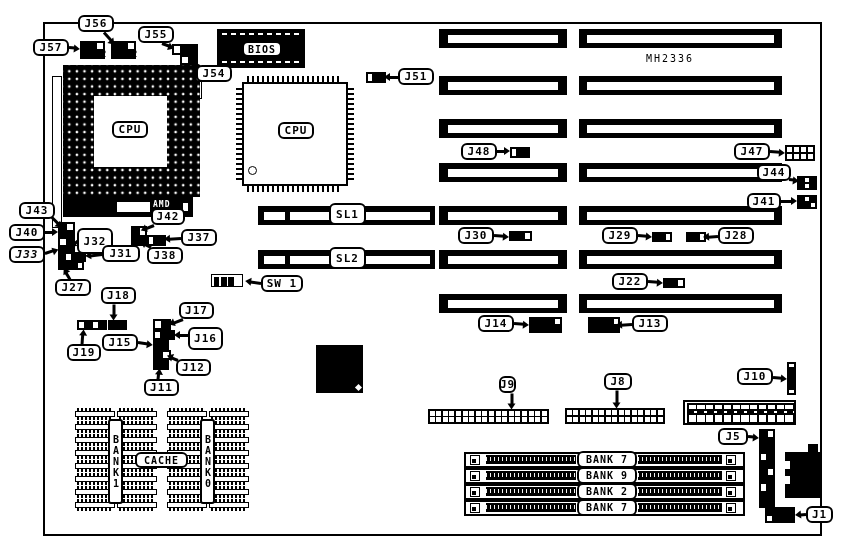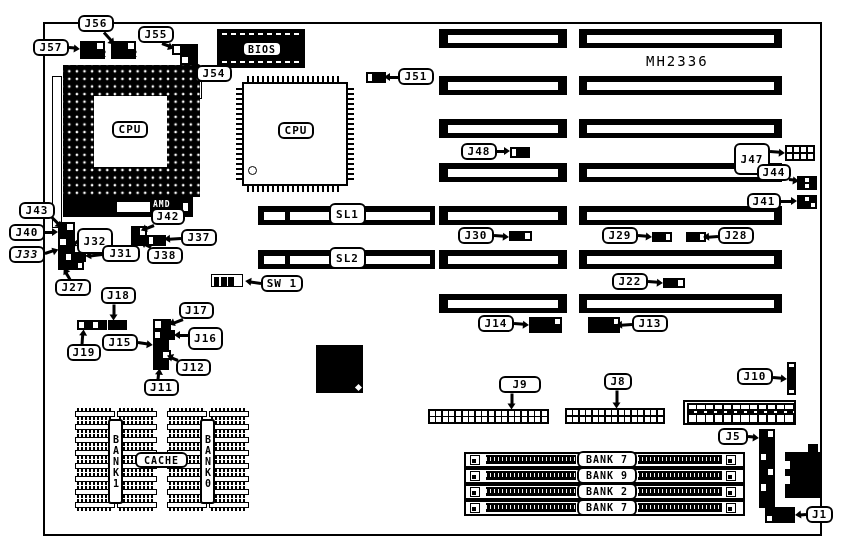--- a/index.html
+++ b/index.html
@@ -424,21 +424,21 @@
     <div class="callout" style="left: 78px; top: 15px; width: 36px; height: 17px; z-index: 40;">J56</div>
     <div class="tail" style="transform: rotate(0.832981rad); left: 104px; top: 30.5px; width: 10.8661px; height: 3px; z-index: 35;"></div>
     <div class="callout" style="left: 138px; top: 26px; width: 36px; height: 17px; z-index: 40;">J55</div>
     <div class="tail" style="transform: rotate(0.348771rad); left: 162px; top: 41.5px; width: 7.7047px; height: 3px; z-index: 35;"></div>
     <div class="callout" style="left: 196px; top: 65px; width: 36px; height: 17px; z-index: 40;">J54</div>
     <div class="tail" style="transform: rotate(-2.67795rad); left: 200px; top: 64.5px; width: 7.18034px; height: 3px; z-index: 35;"></div>
     <div class="callout" style="left: 398px; top: 68px; width: 36px; height: 17px; z-index: 40;">J51</div>
     <div class="tail" style="transform: rotate(3.14159rad); left: 398px; top: 75.5px; width: 9px; height: 3px; z-index: 35;"></div>
     <div class="callout" style="left: 461px; top: 143px; width: 36px; height: 17px; z-index: 40;">J48</div>
     <div class="tail" style="transform: rotate(0rad); left: 497px; top: 149.5px; width: 8px; height: 3px; z-index: 35;"></div>
-    <div class="callout" style="left: 734px; top: 143px; width: 36px; height: 32px; z-index: 40;">J47</div>
+    <div class="callout" style="left: 734px; top: 143px; width: 36px; height: 17px; z-index: 40;">J47</div>
     <div class="tail" style="transform: rotate(0.0713074rad); left: 770px; top: 149.5px; width: 10.0357px; height: 3px; z-index: 35;"></div>
     <div class="callout" style="left: 757px; top: 164px; width: 34px; height: 17px; z-index: 40;">J44</div>
     <div class="tail" style="transform: rotate(0.110657rad); left: 789px; top: 177.5px; width: 5.05539px; height: 3px; z-index: 35;"></div>
     <div class="callout" style="left: 747px; top: 193px; width: 34px; height: 17px; z-index: 40;">J41</div>
     <div class="tail" style="transform: rotate(0rad); left: 781px; top: 199.5px; width: 11px; height: 3px; z-index: 35;"></div>
     <div class="callout" style="left: 19px; top: 202px; width: 36px; height: 17px; z-index: 40;">J43</div>
     <div class="tail" style="transform: rotate(0.785398rad); left: 52px; top: 215.5px; width: 8.72792px; height: 3px; z-index: 35;"></div>
     <div class="callout" style="left: 9px; top: 224px; width: 36px; height: 17px; z-index: 40;">J40</div>
     <div class="tail" style="transform: rotate(0rad); left: 45px; top: 230.5px; width: 8px; height: 3px; z-index: 35;"></div>
     <div class="callout" style="left: 9px; top: 246px; width: 36px; height: 17px; z-index: 40; font-style: italic;">J33</div>
@@ -476,21 +476,21 @@
     <div class="callout" style="left: 718px; top: 227px; width: 36px; height: 17px; z-index: 40;">J28</div>
     <div class="tail" style="transform: rotate(3.07029rad); left: 718px; top: 234.5px; width: 10.0357px; height: 3px; z-index: 35;"></div>
     <div class="callout" style="left: 612px; top: 273px; width: 36px; height: 17px; z-index: 40;">J22</div>
     <div class="tail" style="transform: rotate(0.0713074rad); left: 648px; top: 279.5px; width: 10.0357px; height: 3px; z-index: 35;"></div>
     <div class="callout" style="left: 478px; top: 315px; width: 36px; height: 17px; z-index: 40;">J14</div>
     <div class="tail" style="transform: rotate(0.0713074rad); left: 514px; top: 321.5px; width: 10.0357px; height: 3px; z-index: 35;"></div>
     <div class="callout" style="left: 632px; top: 315px; width: 36px; height: 17px; z-index: 40;">J13</div>
     <div class="tail" style="transform: rotate(3.07502rad); left: 632px; top: 322.5px; width: 11.0333px; height: 3px; z-index: 35;"></div>
     <div class="callout" style="left: 261px; top: 275px; width: 42px; height: 17px; z-index: 40;">SW 1</div>
     <div class="tail" style="transform: rotate(-3.00904rad); left: 261px; top: 281.5px; width: 11.1327px; height: 3px; z-index: 35;"></div>
-    <div class="callout" style="left: 499px; top: 376px; width: 42px; height: 17px; z-index: 40;">J9</div>
+    <div class="callout" style="left: 499px; top: 376px; width: 17px; height: 17px; z-index: 40;">J9</div>
     <div class="tail" style="transform: rotate(1.5708rad); left: 512px; top: 391.5px; width: 11px; height: 3px; z-index: 35;"></div>
     <div class="callout" style="left: 604px; top: 373px; width: 28px; height: 17px; z-index: 40;">J8</div>
     <div class="tail" style="transform: rotate(1.5708rad); left: 617px; top: 388.5px; width: 13px; height: 3px; z-index: 35;"></div>
     <div class="callout" style="left: 737px; top: 368px; width: 36px; height: 17px; z-index: 40;">J10</div>
     <div class="tail" style="transform: rotate(0.0767718rad); left: 773px; top: 375.5px; width: 9.0384px; height: 3px; z-index: 35;"></div>
     <div class="callout" style="left: 718px; top: 428px; width: 30px; height: 17px; z-index: 40;">J5</div>
     <div class="tail" style="transform: rotate(0.0996686rad); left: 748px; top: 434.5px; width: 6.04988px; height: 3px; z-index: 35;"></div>
     <div class="callout" style="left: 806px; top: 506px; width: 27px; height: 17px; z-index: 40;">J1</div>
     <div class="tail" style="transform: rotate(3.04192rad); left: 806px; top: 512.5px; width: 6.04988px; height: 3px; z-index: 35;"></div>
     <div class="callout" style="left: 112px; top: 121px; width: 36px; height: 17px; z-index: 40;">CPU</div>
@@ -498,17 +498,17 @@
     <div class="callout" style="font-size: 10px; left: 242px; top: 41px; width: 40px; height: 16px; z-index: 40;">BIOS</div>
     <div class="callout" style="left: 329px; top: 203px; width: 37px; height: 22px; z-index: 40;">SL1</div>
     <div class="callout" style="left: 329px; top: 247px; width: 37px; height: 22px; z-index: 40;">SL2</div>
     <div class="callout" style="font-size: 10px; left: 135px; top: 452px; width: 53px; height: 16px; z-index: 40;">CACHE</div>
     <div class="callout" style="font-size: 10px; left: 577px; top: 451px; width: 60px; height: 17px; z-index: 40;">BANK 7</div>
     <div class="callout" style="font-size: 10px; left: 577px; top: 467px; width: 60px; height: 17px; z-index: 40;">BANK 9</div>
     <div class="callout" style="font-size: 10px; left: 577px; top: 483px; width: 60px; height: 17px; z-index: 40;">BANK 2</div>
     <div class="callout" style="font-size: 10px; left: 577px; top: 499px; width: 60px; height: 17px; z-index: 40;">BANK 7</div>
     <div class="callout vtext" style="font-size: 10px; left: 108px; top: 419px; width: 15px; height: 85px; z-index: 40;">BANK1</div>
     <div class="callout vtext" style="font-size: 10px; left: 200px; top: 419px; width: 15px; height: 85px; z-index: 40;">BANK0</div>
-    <div class="ftext" style="font-size: 14px; letter-spacing: 2px; font-weight: 400; color: rgb(0, 0, 0); left: 646px; top: 53px; z-index: 16; text-align: right;">MH2336</div>
+    <div class="ftext" style="font-size: 10px; letter-spacing: 2px; font-weight: 400; color: rgb(0, 0, 0); left: 646px; top: 53px; z-index: 16; text-align: right;">MH2336</div>
     <div class="ftext" style="font-size: 8px; letter-spacing: 1px; font-weight: 700; color: rgb(255, 255, 255); left: 153px; top: 200px; z-index: 16;">AMD</div>
     <div class="ftext" style="font-size: 9px; letter-spacing: 0px; font-weight: 400; color: rgb(0, 0, 0); left: 101px; top: 49px; z-index: 16;">2</div>
     <div class="ftext" style="font-size: 9px; letter-spacing: 0px; font-weight: 400; color: rgb(0, 0, 0); left: 132px; top: 49px; z-index: 16;">2</div>
   </div>
 
 </body></html>

